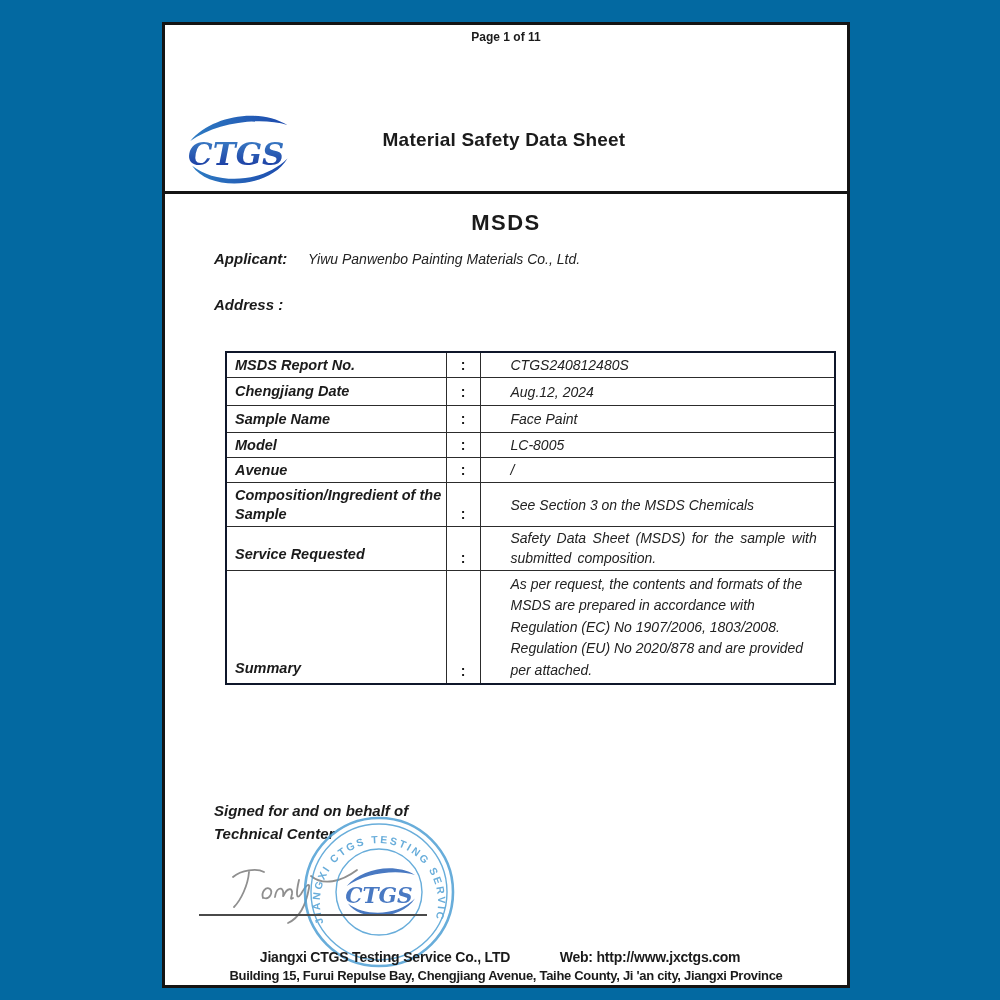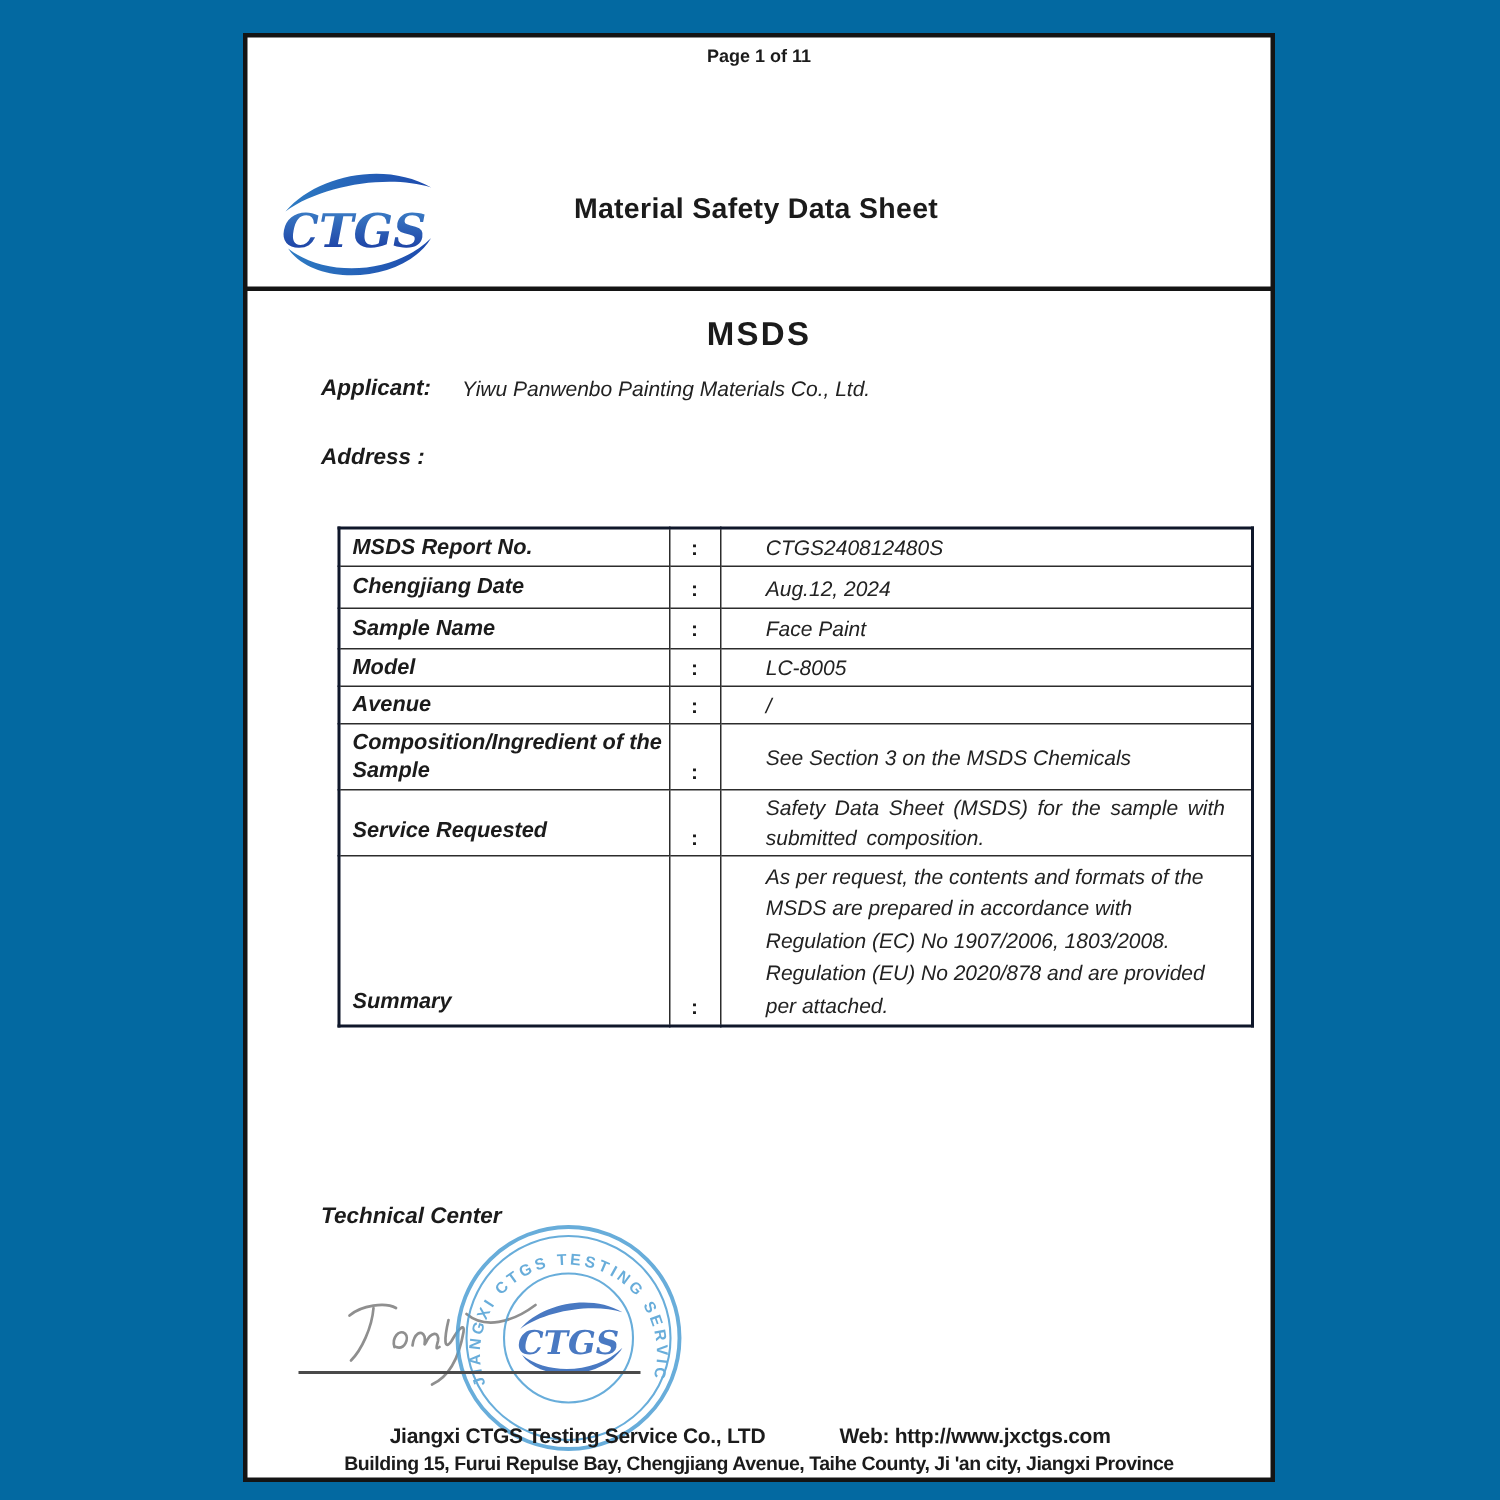--- a/index.html
+++ b/index.html
@@ -145,20 +145,21 @@
         <td class="val multiline">As per request, the contents and formats of the
 MSDS are prepared in accordance with
 Regulation (EC) No 1907/2006, 1803/2008.
 Regulation (EU) No 2020/878 and are provided
 per attached.</td>
       </tr>
     </tbody>
       </table>
 
     <div class="abs signed-block">
+      <div>Signed for and on behalf of</div>
       <div>Technical Center</div>
     </div>
 
     <svg class="abs signature-svg" viewBox="0 0 150 84" aria-hidden="true">
       <g stroke="#8f8f8f" stroke-width="1.8" fill="none" stroke-linecap="round">
         <path d="M12,34 C20,27 36,25 43,29"></path>
         <path d="M28,29 C27,42 20,57 13,64"></path>
         <path d="M42,55 C40,49 45,43 49,46 C52,49 49,57 43,55"></path>
         <path d="M54,54 C55,46 60,43 62,48 C63,52 61,55 63,52 C66,45 72,44 71,51 C70,55 69,57 72,55"></path>
         <path d="M78,37 C75,50 75,58 80,51 C85,42 89,39 88,45 C85,62 78,75 67,80"></path>

